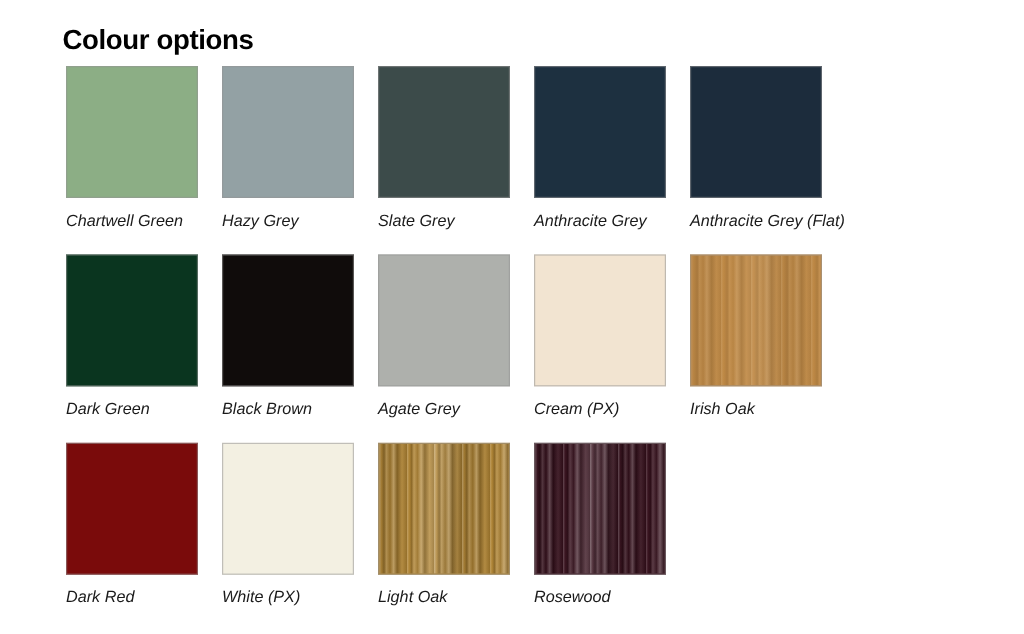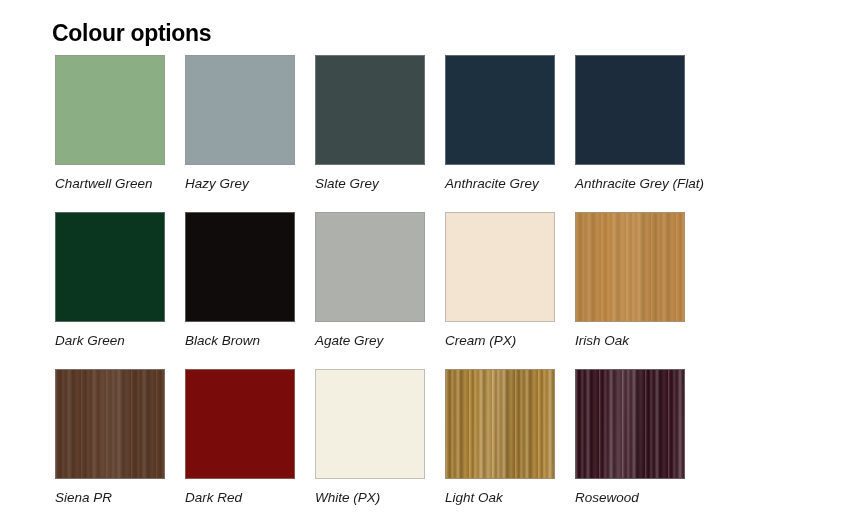--- a/index.html
+++ b/index.html
@@ -183,24 +183,20 @@
       <div class="swatch-cell">
         <div class="swatch-chip grain" style="background-color: rgb(192, 138, 70);"></div>
         <div class="swatch-label">Irish Oak</div>
       </div>
     </div>
 
     <div class="row-gap"></div>
 
     <div class="swatch-row row-3">
       <div class="swatch-cell">
-        <div class="swatch-chip grain" style="background-color: rgb(91, 58, 38);"></div>
-        <div class="swatch-label">Siena PR</div>
-      </div>
-      <div class="swatch-cell">
         <div class="swatch-chip" style="background-color: rgb(122, 11, 11);"></div>
         <div class="swatch-label">Dark Red</div>
       </div>
       <div class="swatch-cell">
         <div class="swatch-chip" style="background-color: rgb(243, 240, 226);"></div>
         <div class="swatch-label">White (PX)</div>
       </div>
       <div class="swatch-cell">
         <div class="swatch-chip grain-strong grain" style="background-color: rgb(176, 132, 51);"></div>
         <div class="swatch-label">Light Oak</div>

